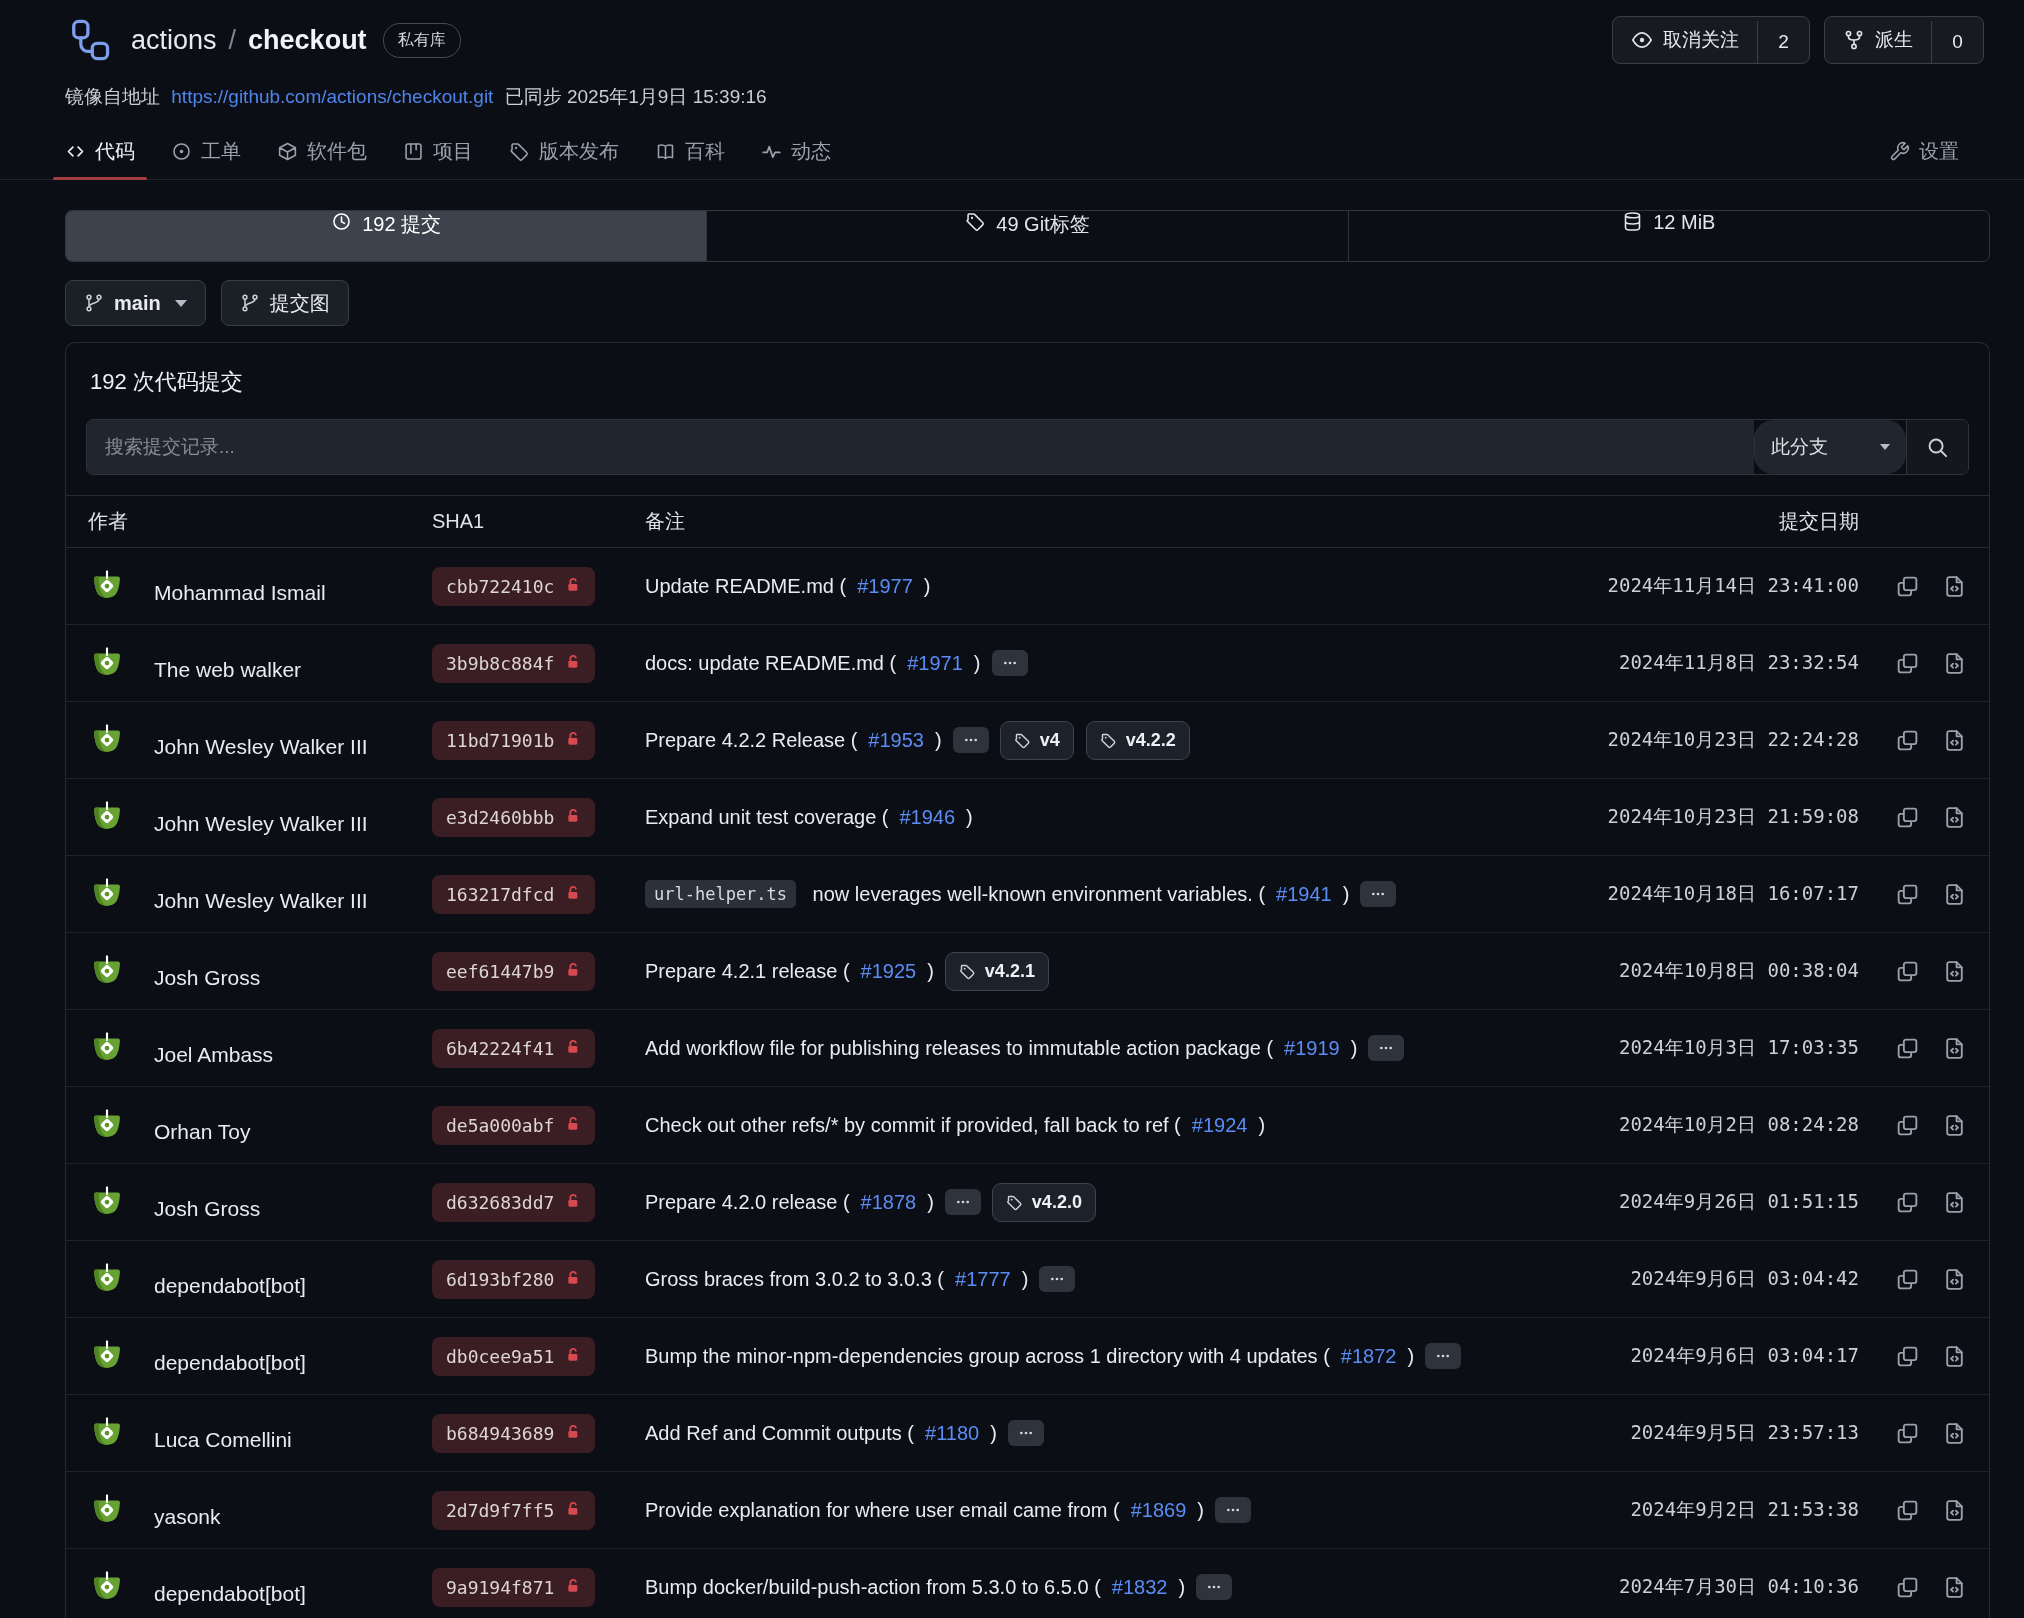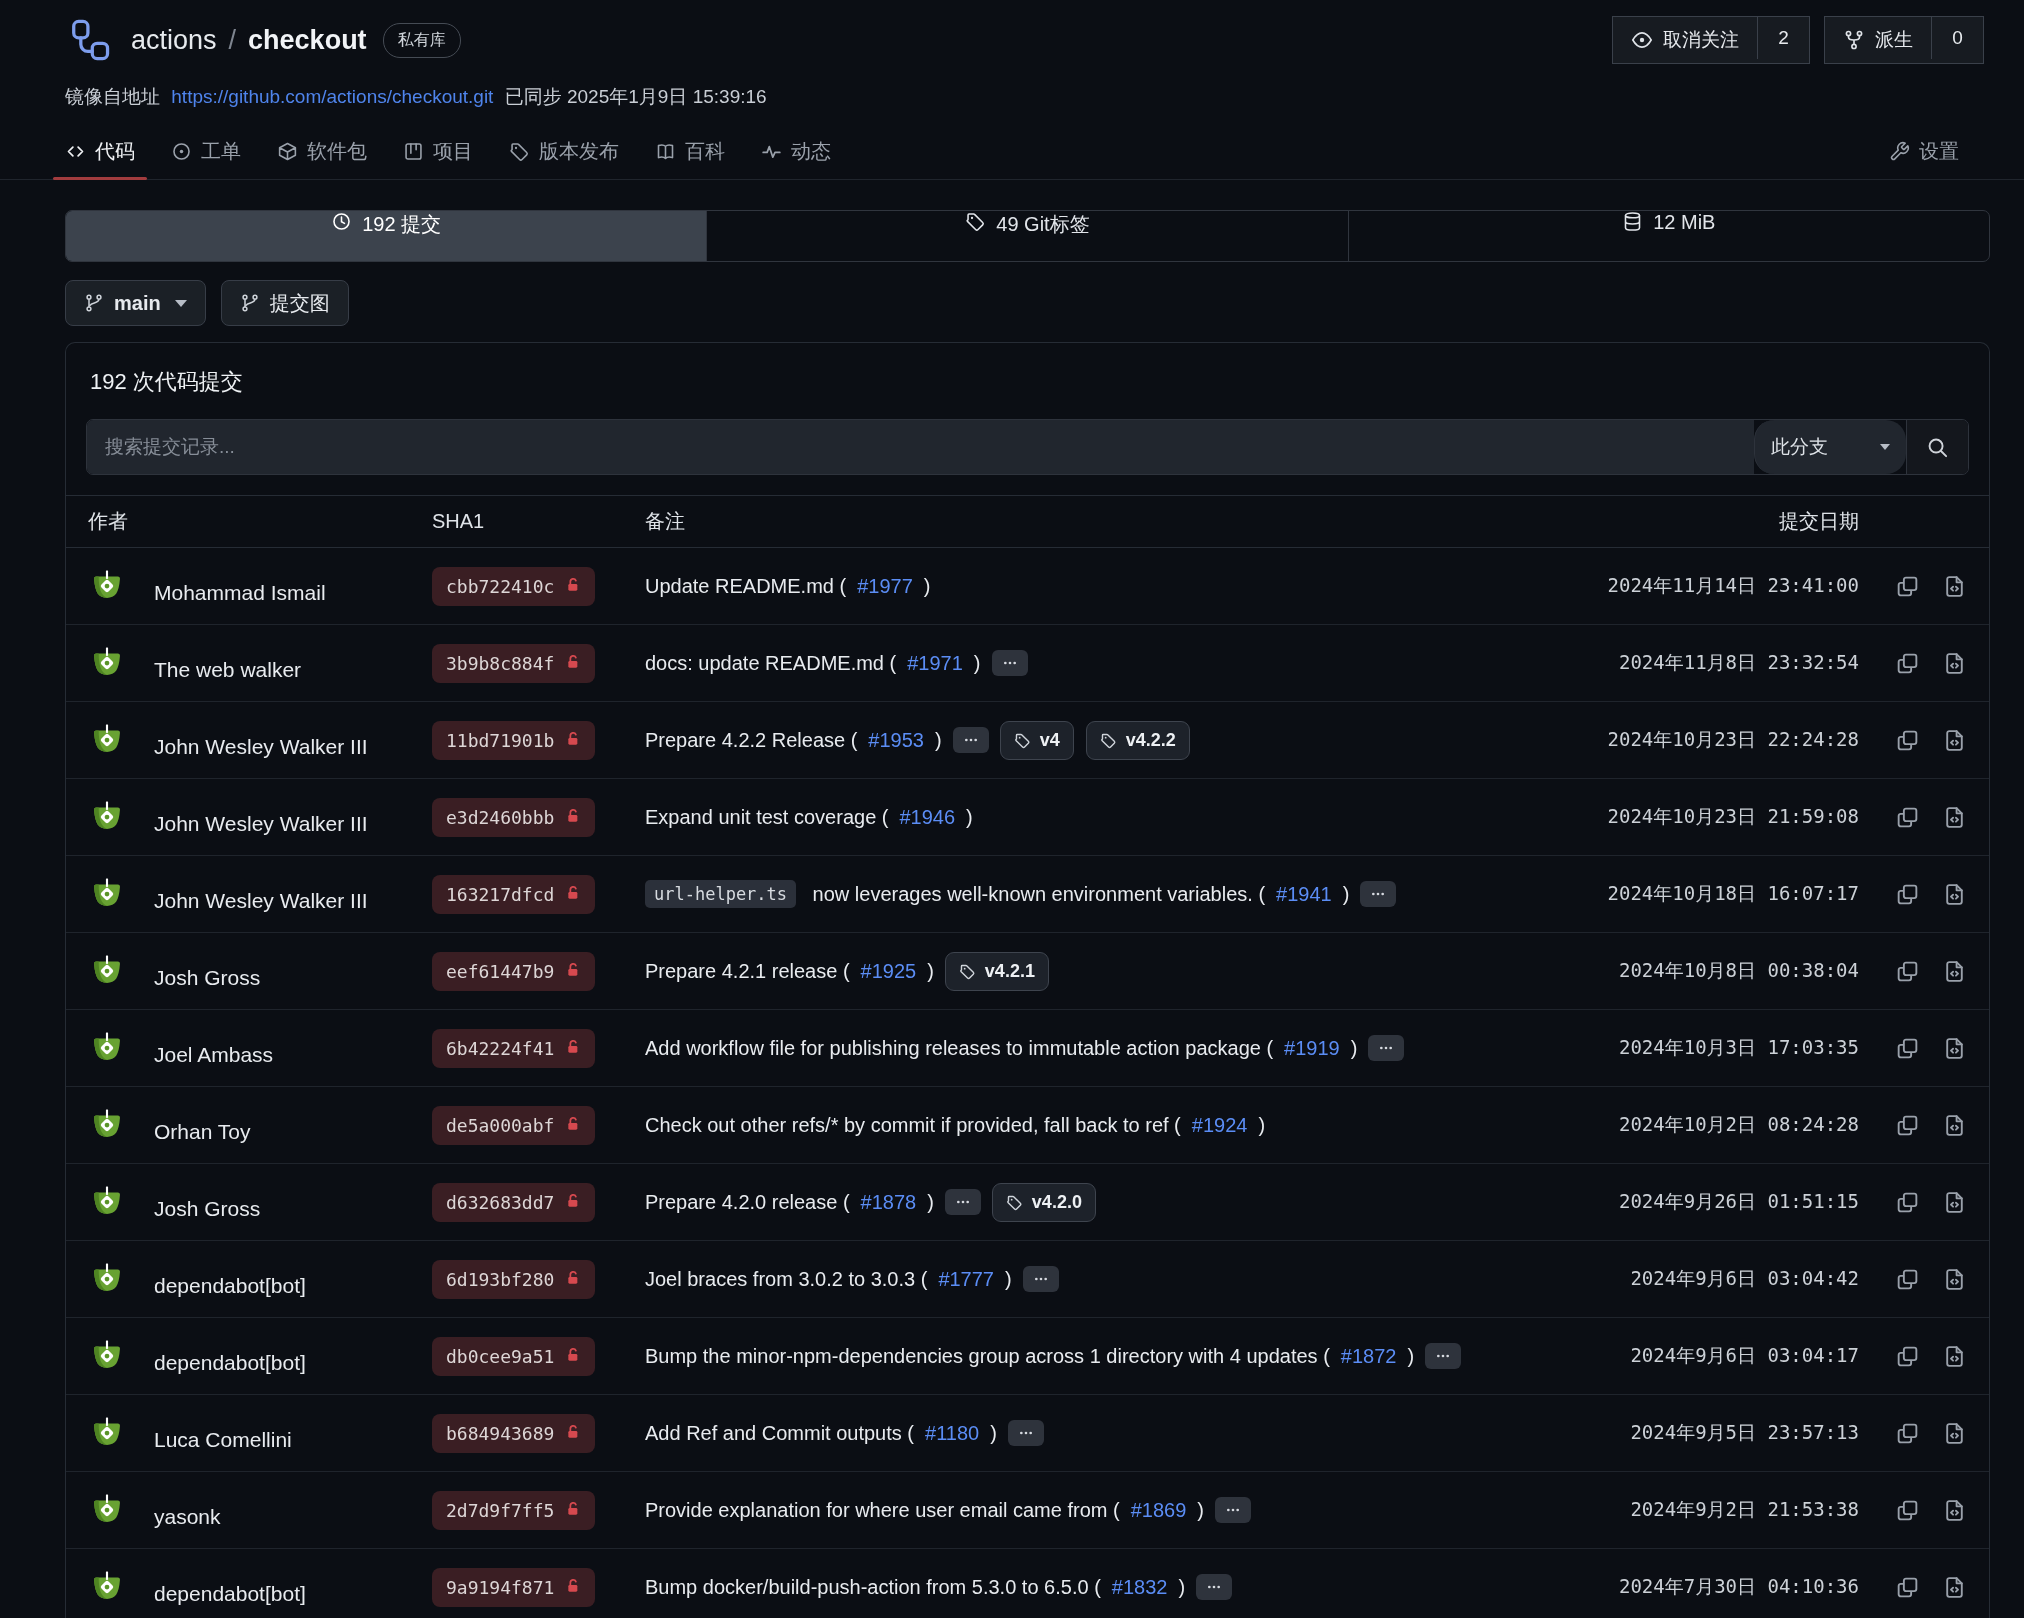--- a/index.html
+++ b/index.html
@@ -18,21 +18,21 @@
   
   .top-header { display:flex; align-items:center; justify-content:space-between; padding:16px 40px 0 65px; }
   .header-left { display:flex; align-items:center; }
   .site-logo { width:48px; height:48px; color:#7d9ded; }
   .breadcrumb { display:flex; align-items:center; gap:12px; margin-left:18px; font-size:27px; }
   .bc-owner { color:#e7eaee; font-weight:400; }
   .bc-sep { color:#7e8590; }
   .bc-repo { color:#f2f4f7; font-weight:700; }
   .visibility-badge { margin-left:16px; border:1px solid #454b54; border-radius:17px; padding:6px 14px; font-size:16px; color:#cfd4da; }
   .header-actions { display:flex; gap:14px; }
-  .btn-group { display:flex; align-items:flex-start; background:#171b21; border:1px solid #3a404a; border-radius:0; overflow:hidden; }
+  .btn-group { display:flex; align-items:flex-end; background:#171b21; border:1px solid #3a404a; border-radius:8px; overflow:hidden; }
   .btn-main { display:flex; align-items:center; gap:10px; padding:10px 18px; font-size:19px; color:#e7eaee; }
   .btn-main .bicon { width:22px; height:22px; color:#dfe3e8; }
   .btn-count { padding:10px 18px; font-size:19px; color:#e7eaee; border-left:1px solid #3a404a; min-width:52px; text-align:center; }
 
   
   .mirror-row { padding:20px 65px 0; font-size:19px; color:#c9ced5; }
   .mirror-row .mirror-url { color:#4f84ec; margin:0 6px; }
 
   
   .tabs { margin-top:16px; display:flex; align-items:flex-end; padding:0 47px; border-bottom:1px solid #20252d; }
@@ -869,21 +869,21 @@
         <span class="lock-svg">
           <svg viewBox="0 0 24 24">
             <path d="M8 11 V7 a4.3 4.3 0 0 1 8.3 -1.6" fill="none" stroke="currentColor" stroke-width="2.6" stroke-linecap="round"></path>
             <rect x="5" y="10.5" width="13.5" height="10" rx="2" fill="currentColor"></rect>
           </svg>
         </span>
       </a>
     </div>
     <div class="c-msg col-msg">
 
-      <span class="msg-text">Joel braces from 3.0.2 to 3.0.3 (</span>
+      <span class="msg-text">Gross braces from 3.0.2 to 3.0.3 (</span>
               <a class="msg-link">#1777</a>
               <span class="msg-text">)</span>
       <button class="ellipsis-btn">
         <svg viewBox="0 0 24 24" fill="currentColor">
                   <circle cx="5" cy="12" r="2"></circle>
                   <circle cx="12" cy="12" r="2"></circle>
                   <circle cx="19" cy="12" r="2"></circle>
                 </svg>
       </button>
 

